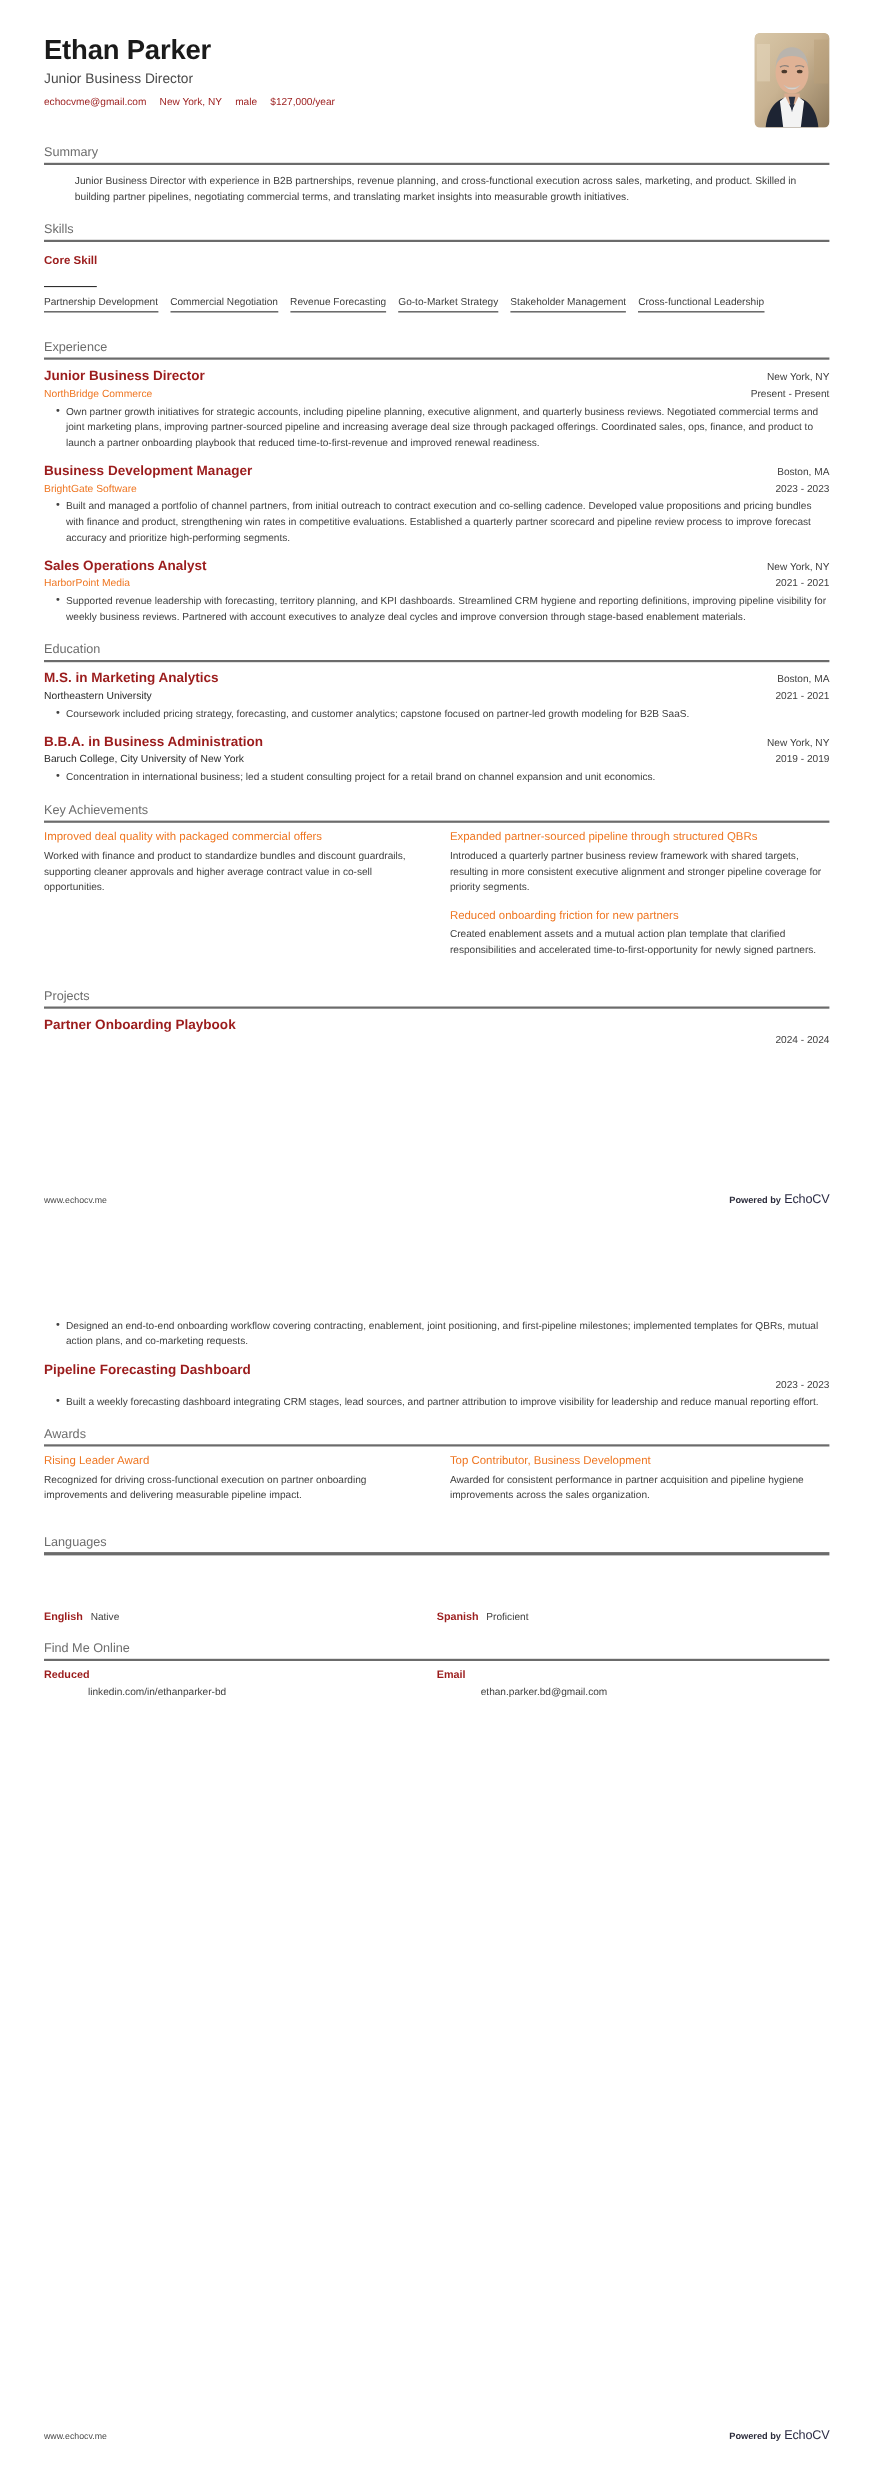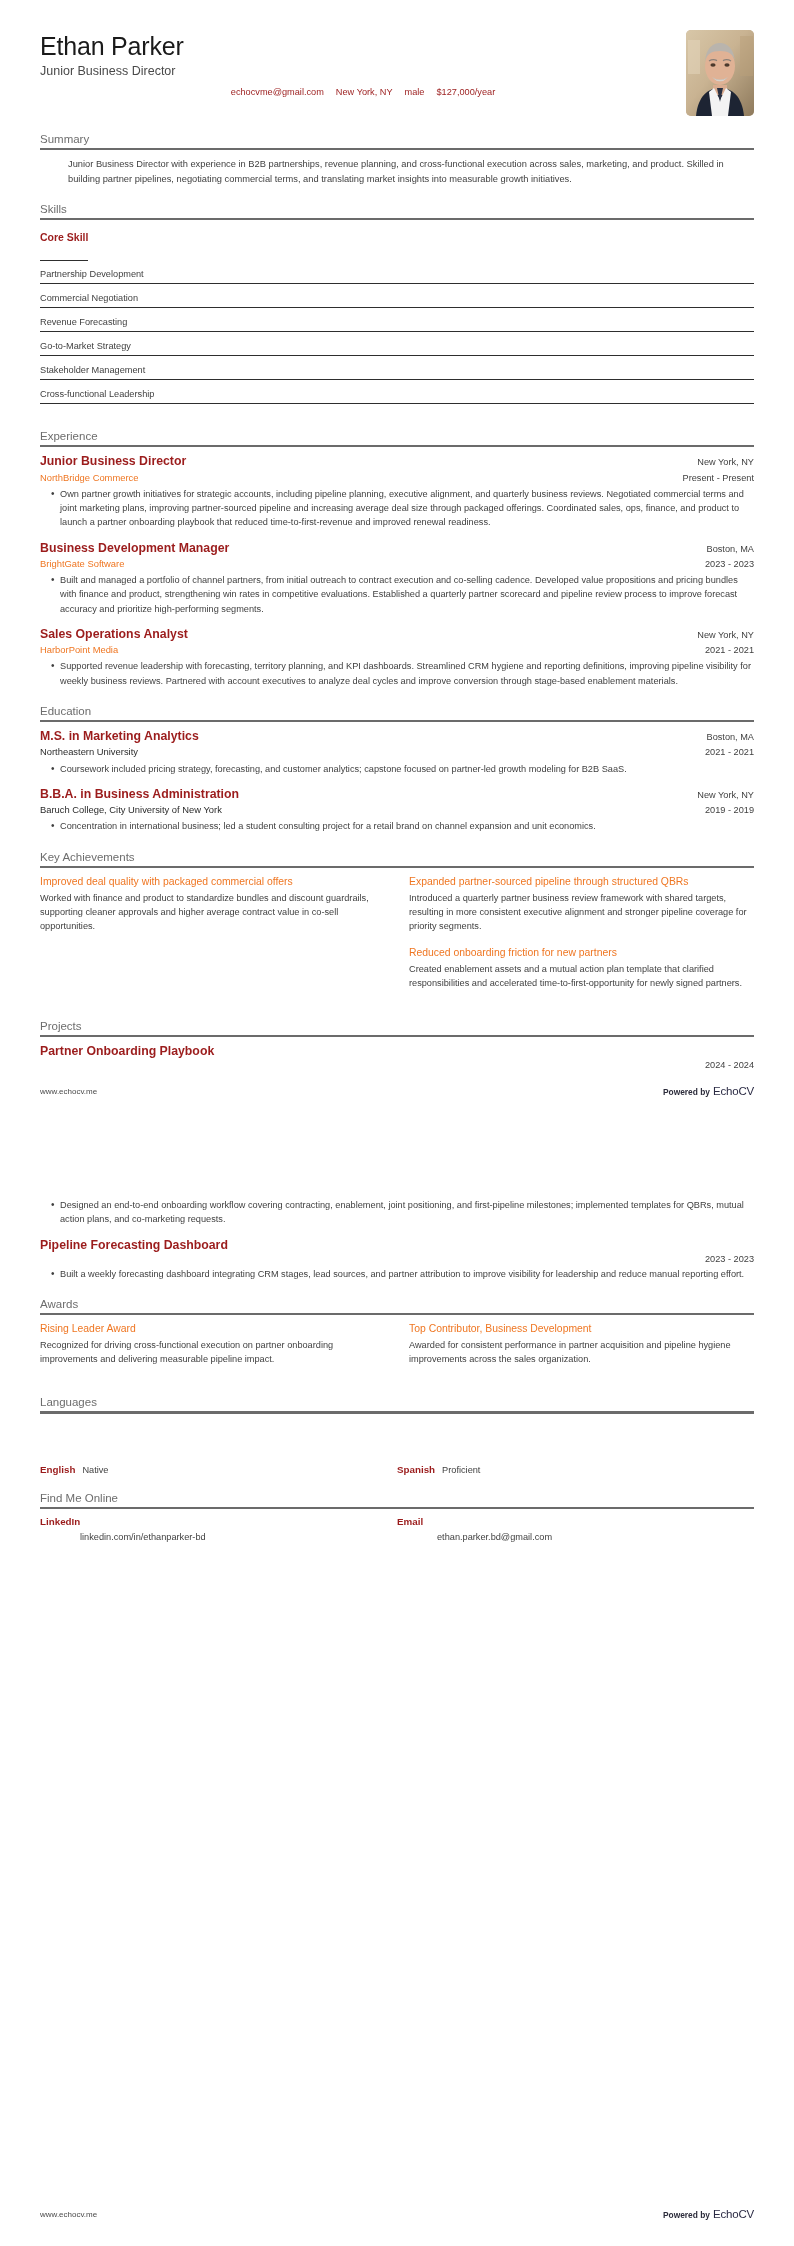--- a/index.html
+++ b/index.html
@@ -23,40 +23,39 @@
   
   .header {
     display: flex;
     justify-content: space-between;
     align-items: flex-start;
     padding-top: 4px;
   }
   .header-left { flex: 1 1 auto; padding-top: 2px; }
   .name {
     font-size: 25px;
-    font-weight: normal;
+    font-weight: bold;
     color: #1a1a1a;
     letter-spacing: -0.2px;
     line-height: 1.12;
   }
   .job-title {
     font-size: 12.5px;
     color: #4a4a4a;
     margin-top: 4px;
     font-weight: normal;
   }
   .contact-row {
     margin-top: 9px;
     font-size: 9.2px;
     color: #9b1c1c;
     display: flex;
     gap: 12px;
     flex-wrap: wrap;
     align-items: center;
-    justify-content: center;
   }
   .contact-row span { white-space: nowrap; }
 
   .photo {
     width: 68px;
     height: 86px;
     border-radius: 5px;
     overflow: hidden;
     flex: 0 0 auto;
     background: #cbb9a0;
@@ -94,21 +93,20 @@
     font-weight: bold;
     border-bottom: 1.4px solid #2e2e2e;
     display: inline-block;
     padding-bottom: 17px;
     margin-bottom: 8px;
   }
   .skill-tags {
     display: flex;
     flex-wrap: wrap;
     gap: 0 11px;
-    flex-direction: column;
   }
   .skill-tag {
     font-size: 9.2px;
     color: #3f3f3f;
     border-bottom: 1.2px solid #2e2e2e;
     padding-bottom: 4px;
     margin-bottom: 9px;
     white-space: nowrap;
   }
 
@@ -487,21 +485,21 @@
         <span class="lang-level">Proficient</span>
       </div>
     </div>
   </div>
 
   <div class="section">
     <div class="section-title">Find Me Online</div>
     <div class="section-rule"></div>
     <div class="link-row">
       <div class="link-item">
-        <div class="link-label">LinkedIn</div>
+        <div class="link-label">Reduced</div>
         <div class="link-value">linkedin.com/in/ethanparker-bd</div>
       </div>
       <div class="link-item">
         <div class="link-label">Email</div>
         <div class="link-value">ethan.parker.bd@gmail.com</div>
       </div>
     </div>
   </div>
 
   <div class="page-footer">

